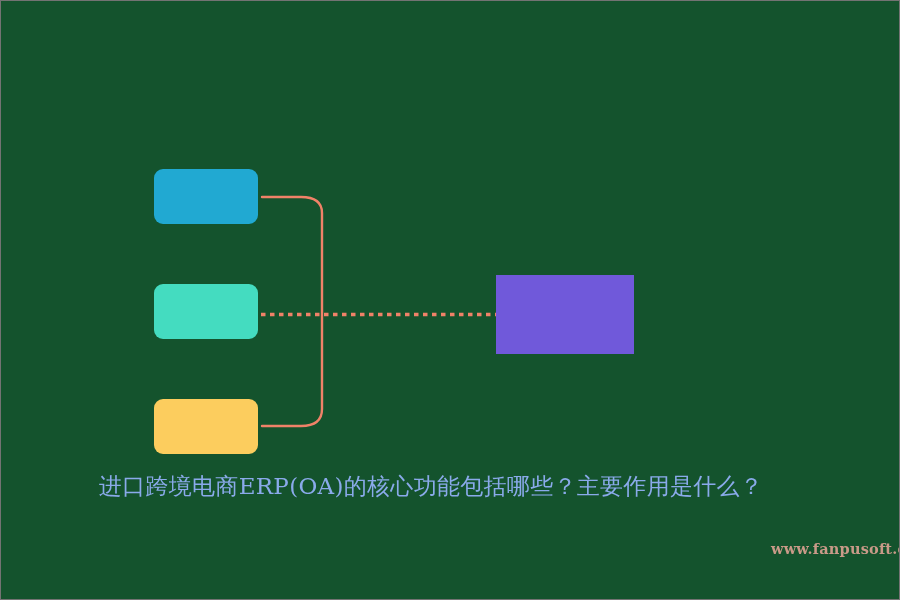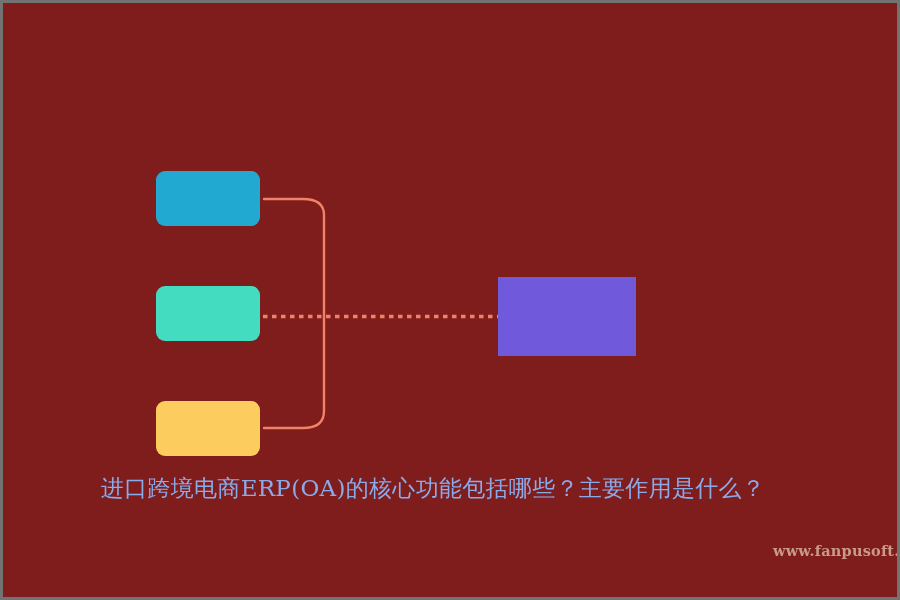--- a/index.html
+++ b/index.html
@@ -10,23 +10,23 @@
     width: 900px;
     height: 600px;
     background: #ffffff;
     font-family: "Liberation Serif", "DejaVu Serif", serif;
     overflow: hidden;
   }
   #canvas {
     position: relative;
     width: 900px;
     height: 600px;
-    background: #7f1d1d;
+    background: #14532d;
     box-sizing: border-box;
-    border: 3px solid #737373;
+    border: 1px solid #737373;
     overflow: hidden;
   }
 
   
   .node {
     position: absolute;
     box-sizing: border-box;
   }
   .node.rounded {
     border-radius: 9px;

